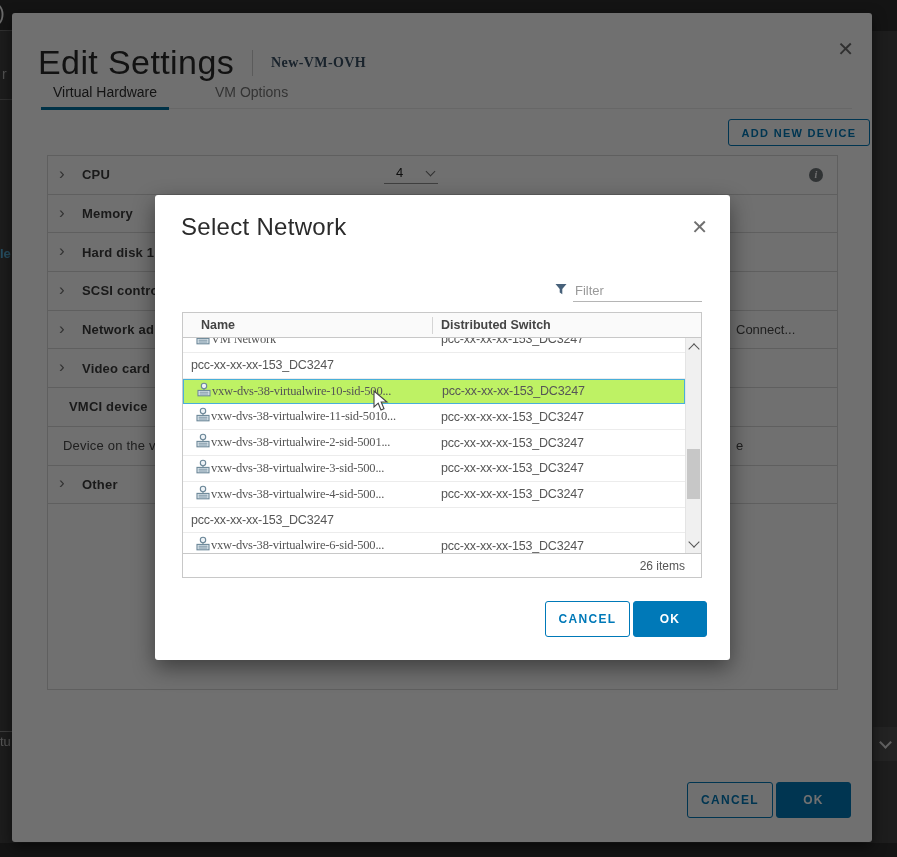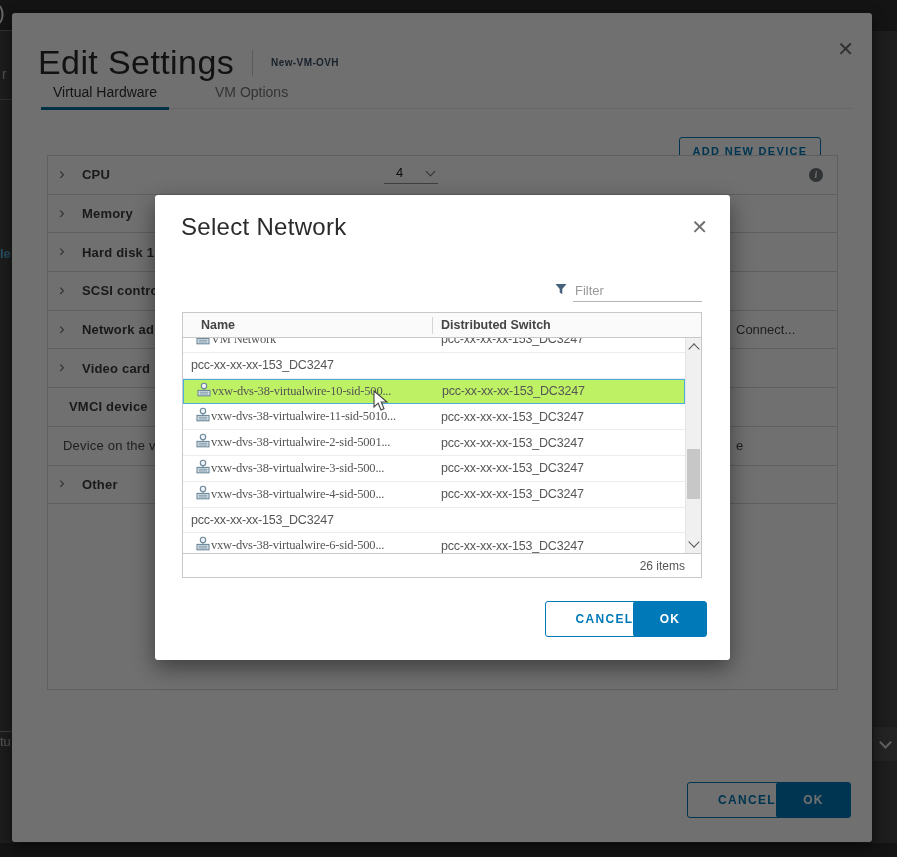--- a/index.html
+++ b/index.html
@@ -22,43 +22,43 @@
   .chev{display:inline-block;width:7px;height:7px;border-right:2px solid #ddd;border-bottom:2px solid #ddd;transform:rotate(45deg);margin-top:-4px;}
   
   .dialog{
     position:absolute;left:12px;top:13px;width:860px;height:829px;
     background:#ffffff;border-radius:3px;z-index:10;
     box-shadow:0 5px 14px rgba(0,0,0,.55);
   }
   .dlg-header{position:absolute;left:26px;top:30px;display:flex;align-items:center;}
   .dlg-title{font-size:34px;color:#2b2b2b;font-weight:400;letter-spacing:.4px;}
   .dlg-sep{width:1px;height:26px;background:#cfcfcf;margin:0 18px;}
-  .dlg-vm{font-size:10px;color:#3a5064;font-weight:700;letter-spacing:.4px;}
+  .dlg-vm{font-size:14px;color:#3a5064;font-weight:700;letter-spacing:.4px;font-family:Liberation Serif, serif;}
   .close-x{position:absolute;right:18px;top:26px;font-size:20px;color:#6e6e6e;cursor:default;line-height:1;font-weight:400;}
   .tabbar{position:absolute;left:29px;top:71px;right:20px;display:flex;gap:34px;border-bottom:1px solid #eaeaea;}
   .tab{font-size:14px;padding:0 12px 7px 12px;}
   .tab.active{color:#2e2e2e;border-bottom:3px solid #0072a3;margin-bottom:-2px;}
   .tab.inactive{color:#767676;}
-  .add-btn{position:absolute;top:106px;left:667px;width:140px;height:25px;border:1px solid #0079b8;border-radius:3px;
+  .add-btn{position:absolute;top:106px;left:716px;width:140px;height:25px;border:1px solid #0079b8;border-radius:3px;
     color:#0079b8;font-size:11px;letter-spacing:1.3px;font-weight:600;background:transparent;
-    display:flex;align-items:center;justify-content:center;margin-top:18px;}
+    display:flex;align-items:center;justify-content:center;}
   .devbox{position:absolute;left:35px;top:142px;width:791px;height:535px;border:1px solid #d8d8d8;box-sizing:border-box;}
   .dev-row{height:38.7px;border-bottom:1px solid #d8d8d8;display:flex;align-items:center;padding:0 14px 0 11px;box-sizing:border-box;position:relative;background:#fff;}
   .caret-r{width:14px;color:#747474;font-size:17px;line-height:1;margin-right:9px;margin-top:-3px;}
   .dev-label{font-size:13px;font-weight:700;color:#3c3c3c;letter-spacing:.2px;white-space:nowrap;}
   .dev-label.nocaret{margin-left:10px;}
   .dev-label.plain{font-weight:400;color:#4a4a4a;margin-left:4px;}
   .dev-value{position:absolute;left:336px;width:54px;border-bottom:1px solid #8f8f8f;display:flex;justify-content:space-between;align-items:center;padding:0 4px 3px 12px;font-size:13px;color:#222;box-sizing:border-box;}
   .sel-chev{display:inline-block;width:6px;height:6px;border-right:1.5px solid #6e6e6e;border-bottom:1.5px solid #6e6e6e;transform:rotate(45deg);margin-top:-2px;}
   .info-badge{position:absolute;right:14px;width:14px;height:14px;border-radius:50%;background:#6d7478;color:#fff;
     font-size:10px;font-style:italic;font-weight:700;display:flex;align-items:center;justify-content:center;
     font-family:"Liberation Serif",serif;}
   .dev-right{position:absolute;left:688px;font-size:13px;color:#4a4a4a;white-space:nowrap;text-align:right;}
   .btn-outline{border:1px solid #0079b8;border-radius:3px;color:#0079b8;background:#ffffff;
-    font-size:12px;letter-spacing:1.3px;font-weight:600;display:flex;align-items:center;justify-content:center;font-family:"Liberation Sans",sans-serif;padding-left:17px;}
+    font-size:12px;letter-spacing:1.3px;font-weight:600;display:flex;align-items:center;justify-content:center;font-family:"Liberation Sans",sans-serif;}
   .btn-primary{background:#0079b8;border:1px solid #0079b8;border-radius:3px;color:#ffffff;
     font-size:12px;letter-spacing:1.3px;font-weight:600;display:flex;align-items:center;justify-content:center;font-family:"Liberation Sans",sans-serif;}
   .dlg-cancel{position:absolute;left:675px;top:769px;width:84px;height:34px;}
   .dlg-ok{position:absolute;left:764px;top:769px;width:73px;height:34px;}
   
   .dim{position:absolute;left:0;top:0;width:897px;height:857px;background:rgba(0,0,0,0.56);z-index:40;}
   
   .modal{position:absolute;left:155px;top:195px;width:575px;height:465px;background:#fff;border-radius:3px;z-index:100;
     box-shadow:0 8px 22px rgba(0,0,0,.45);}
   .mod-title{position:absolute;left:26px;top:18px;font-size:24px;color:#2b2b2b;font-weight:400;letter-spacing:.3px;}

